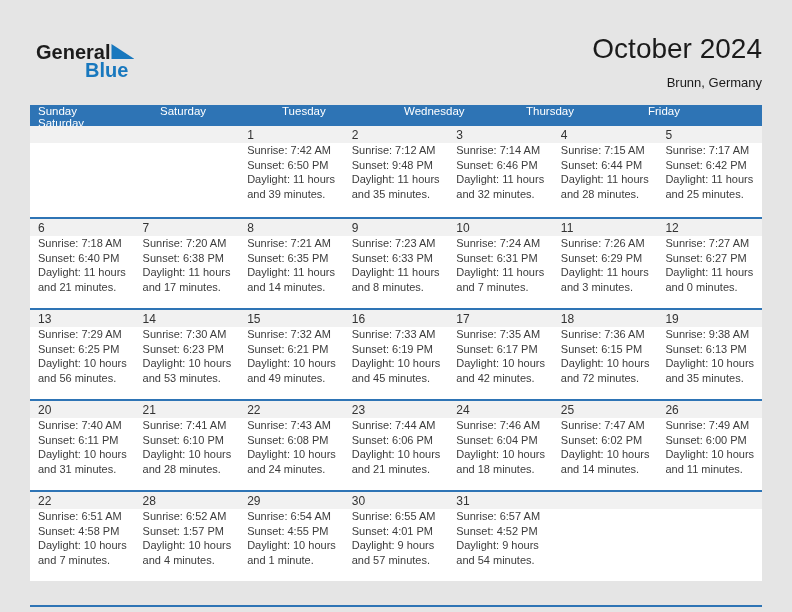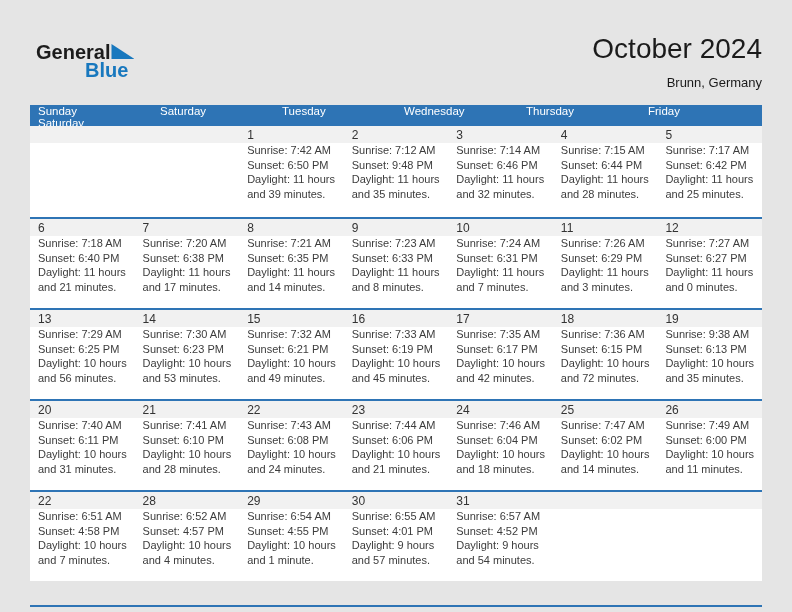--- a/index.html
+++ b/index.html
@@ -351,21 +351,21 @@
             <div class="cell-line">Sunrise: 6:51 AM</div>
             <div class="cell-line">Sunset: 4:58 PM</div>
             <div class="cell-line">Daylight: 10 hours</div>
             <div class="cell-line">and 7 minutes.</div>
           </div>
           <div class="day-cell">
             <div class="day-strip">
               <span class="day-num">28</span>
             </div>
             <div class="cell-line">Sunrise: 6:52 AM</div>
-            <div class="cell-line">Sunset: 4:57 PM</div>
+            <div class="cell-line">Sunset: 1:57 PM</div>
             <div class="cell-line">Daylight: 10 hours</div>
             <div class="cell-line">and 4 minutes.</div>
           </div>
           <div class="day-cell">
             <div class="day-strip">
               <span class="day-num">29</span>
             </div>
             <div class="cell-line">Sunrise: 6:54 AM</div>
             <div class="cell-line">Sunset: 4:55 PM</div>
             <div class="cell-line">Daylight: 10 hours</div>

